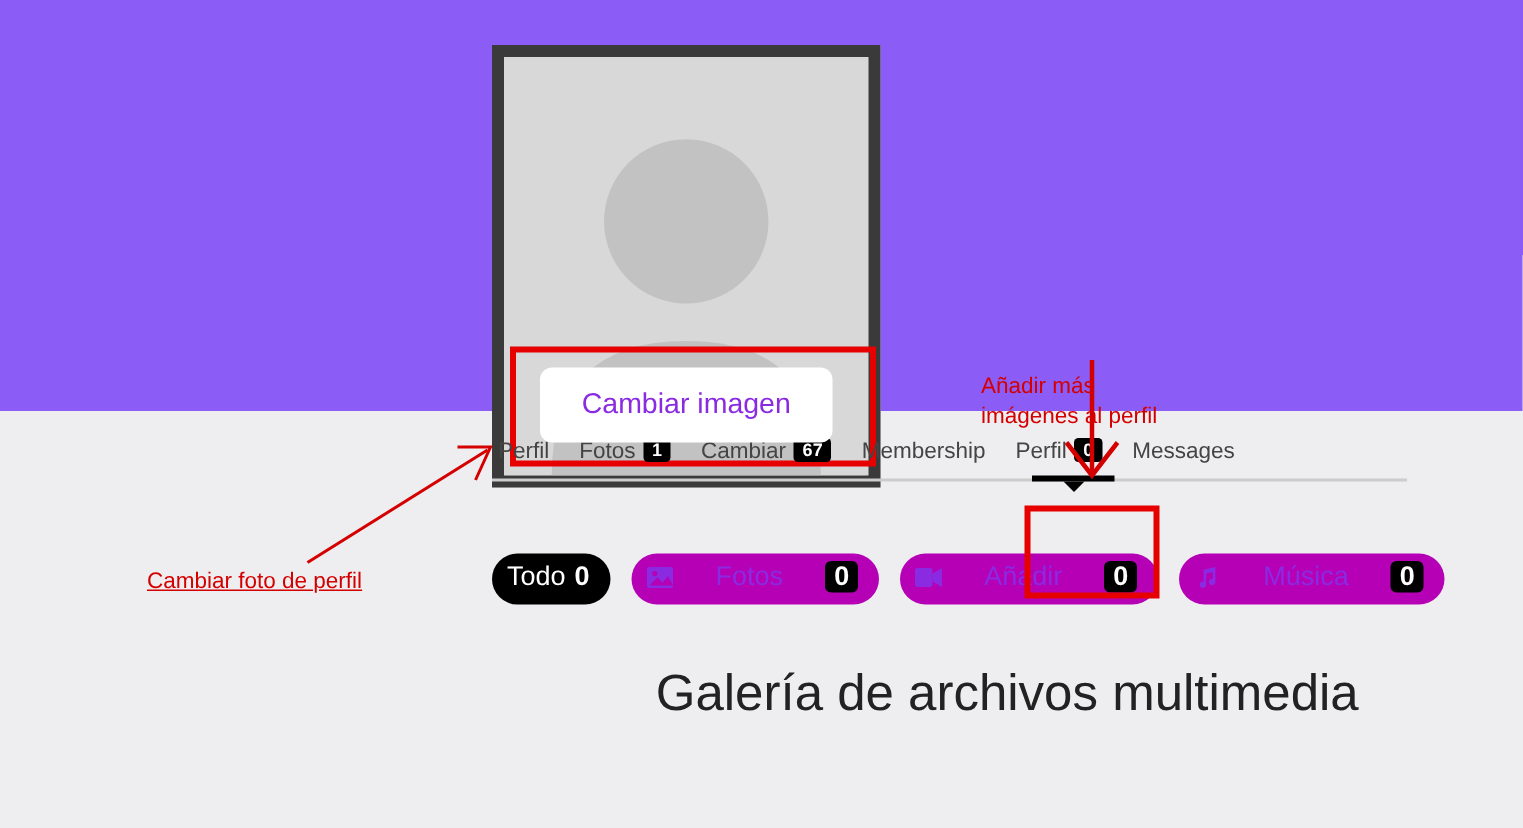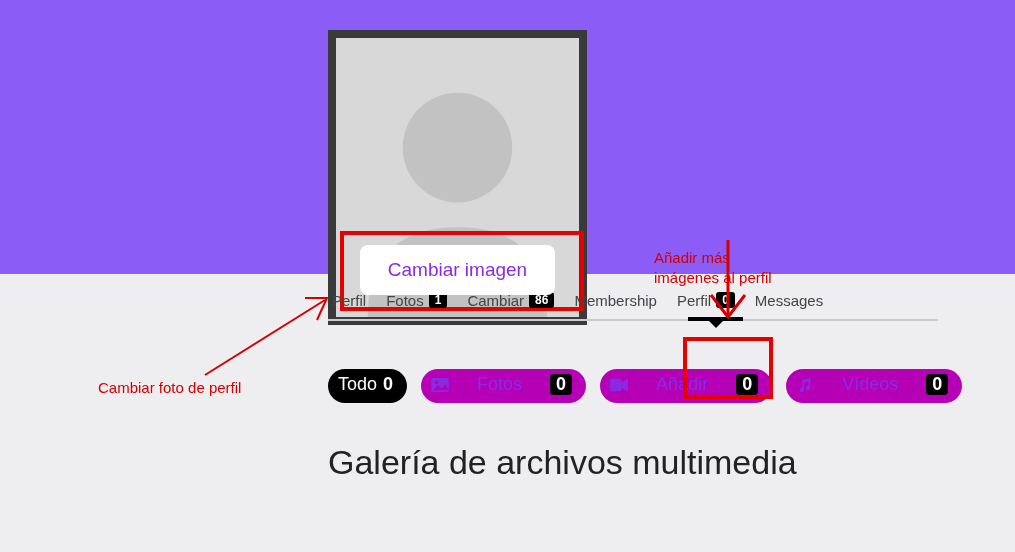--- a/index.html
+++ b/index.html
@@ -42,21 +42,21 @@
     pointer-events: none;
     z-index: 5;
   }
   .annot {
     position: absolute;
     color: #d40000;
     font-size: 15px;
     line-height: 1.3;
     z-index: 4;
   }
-  .annot-left { left: 98px; top: 378px; }
+  .annot-left { left: 98px; top: 378px; text-decoration: underline; }
   .annot-right { left: 654px; top: 200px; width: 140px; margin-top: 48px; }
   .arrow { position: absolute; pointer-events: none; z-index: 4; }
   .bottom { position: relative; padding-left: 328px; padding-top: 10px; }
   .tabs {
     display: flex; gap: 20px;
     border-bottom: 2px solid #ccc;
     width: 610px;
     padding: 8px 4px 10px 4px;
     font-size: 15px;
     color: #444;
@@ -84,20 +84,21 @@
   .pill-black { background:#000; color:#fff; }
   .pill-purple { background:#b500b5; color:#8a2be2;gap:28px; }
   .pill-purple .pill-count {
     background:#000; color:#fff; border-radius:4px; padding:0 6px; font-weight:bold;
   }
   .pill-black .pill-count { color:#fff; font-weight:bold; }
   .pill-icon { width:18px; height:14px; display:inline-block; }
   h1.gallery {
     font-size: 34px; font-weight: 400; color:#222;
     margin-top: 40px;
+    text-align: center;
   }
 </style>
 </head>
 <body>
 
 <div class="top">
   <div class="avatar-frame">
     <svg class="avatar-svg" viewBox="0 0 240 280">
       <rect width="240" height="280" fill="#d8d8d8"></rect>
       <circle cx="120" cy="110" r="55" fill="#c2c2c2"></circle>
@@ -127,21 +128,21 @@
   <div class="tabs">
     <div class="tab">
         <span>Perfil</span>
       </div>
     <div class="tab">
       <span>Fotos</span>
       <span class="badge">1</span>
     </div>
     <div class="tab">
       <span>Cambiar</span>
-      <span class="badge">86</span>
+      <span class="badge">67</span>
     </div>
     <div class="tab">
         <span>Membership</span>
       </div>
     <div class="tab">
       <span>Perfil</span>
       <span class="badge">0</span>
     </div>
     <div class="tab">
         <span>Messages</span>
@@ -168,19 +169,19 @@
           <rect x="0" y="0" width="13" height="14" rx="2" fill="#8a2be2"></rect>
           <path d="M13 4 L20 0 L20 14 L13 10 Z" fill="#8a2be2"></path>
         </svg>
       <span>Añadir</span>
       <span class="pill-count">0</span>
     </div>
     <div class="pill pill-purple">
       <svg class="pill-icon" viewBox="0 0 16 16">
           <path d="M5 2 L14 0 L14 11 A2.5 2.5 0 1 1 12 9 L12 4 L7 5 L7 13 A2.5 2.5 0 1 1 5 11 Z" fill="#8a2be2"></path>
         </svg>
-      <span>Vídeos</span>
+      <span>Música</span>
       <span class="pill-count">0</span>
     </div>
   </div>
 
   <h1 class="gallery">Galería de archivos multimedia</h1>
 </div>
 
 </body></html>

